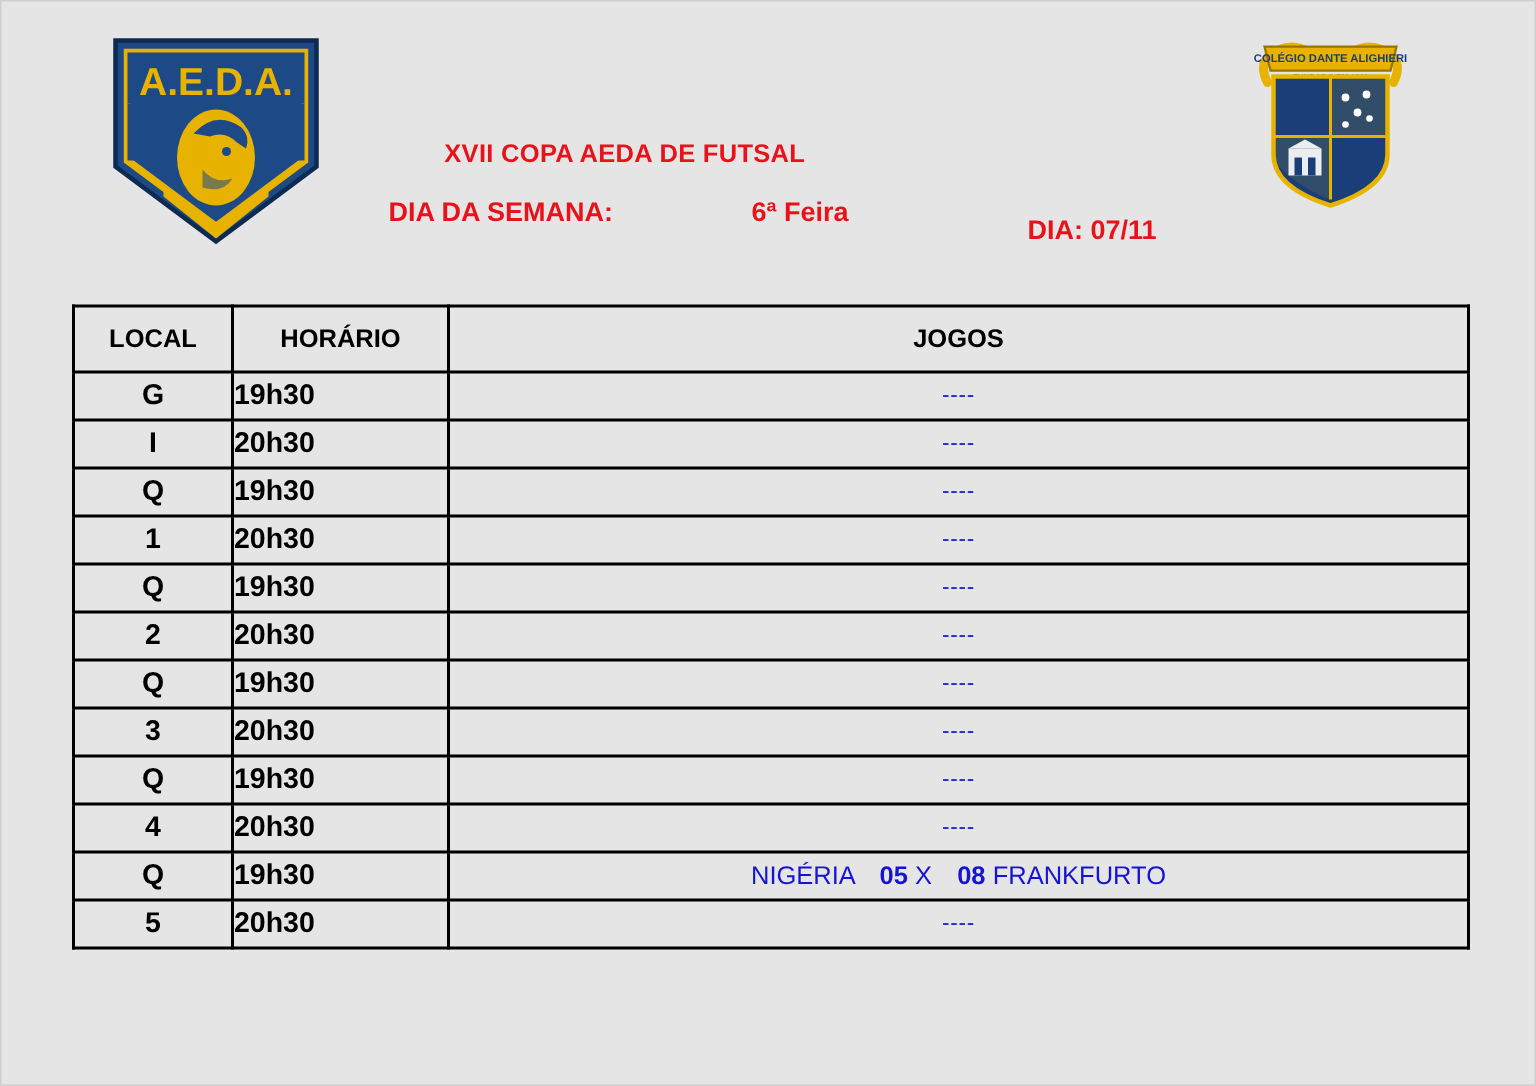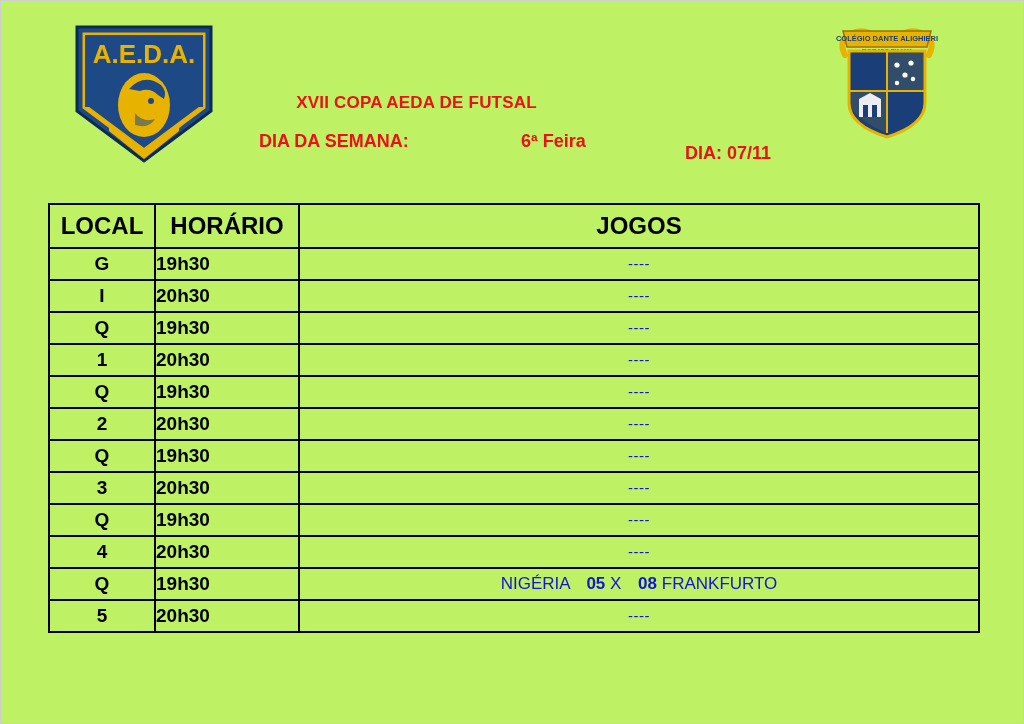--- a/index.html
+++ b/index.html
@@ -14,21 +14,21 @@
     position: relative;
     overflow: hidden;
   }
   .page {
     position: absolute;
     left: 0; top: 0;
     width: 1024px;
     height: 724px;
     border: 1px solid #cfcfcf;
     box-sizing: border-box;
-    background: #bef264;
+    background: #e5e5e5;
   }
 
   
   .logo-aeda {
     position: absolute;
     left: 68px;
     top: 18px;
     width: 150px;
     height: 148px;
   }
@@ -63,21 +63,21 @@
     font-weight: bold;
     font-size: 18px;
   }
   .subtitle-row .lbl-weekday {
     position: absolute;
     left: 258px;
     top: 0;
   }
   .subtitle-row .val-weekday {
     position: absolute;
-    left: 520px;
+    left: 500px;
     top: 0;
     text-align: right;
   }
   .subtitle-row .lbl-day {
     position: absolute;
     left: 684px;
     top: 0;
     margin-top: 12px;
   }
 
@@ -95,21 +95,21 @@
   table.schedule col.c-games { width: 680px; }
 
   table.schedule th,
   table.schedule td {
     border: 2px solid #000000;
     padding: 0;
     margin: 0;
   }
   table.schedule th {
     height: 42px;
-    font-size: 24px;
+    font-size: 17px;
     font-weight: bold;
     color: #000000;
     text-align: center;
     vertical-align: middle;
     margin-left: 36px;
   }
   td.local-cell {
     height: 30px;
     text-align: center;
     vertical-align: middle;

